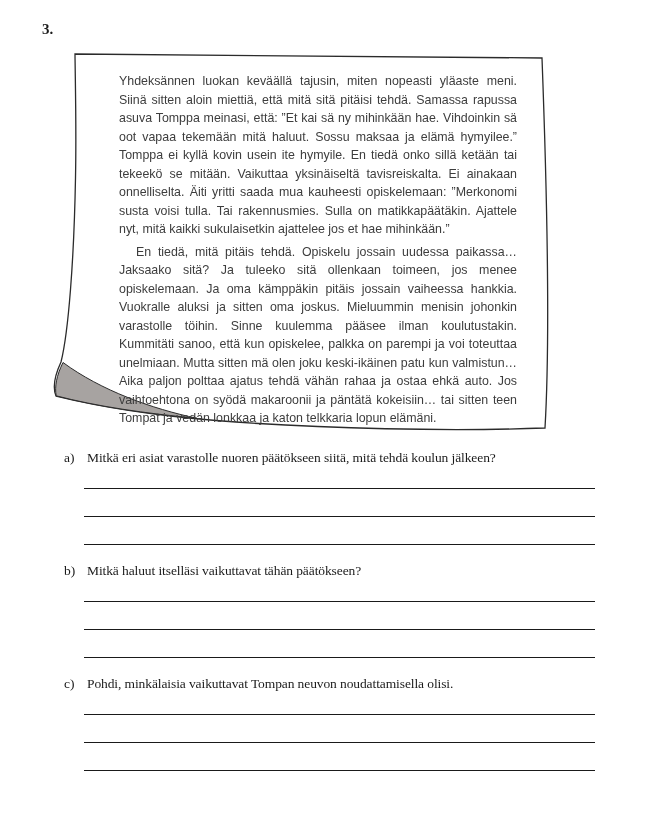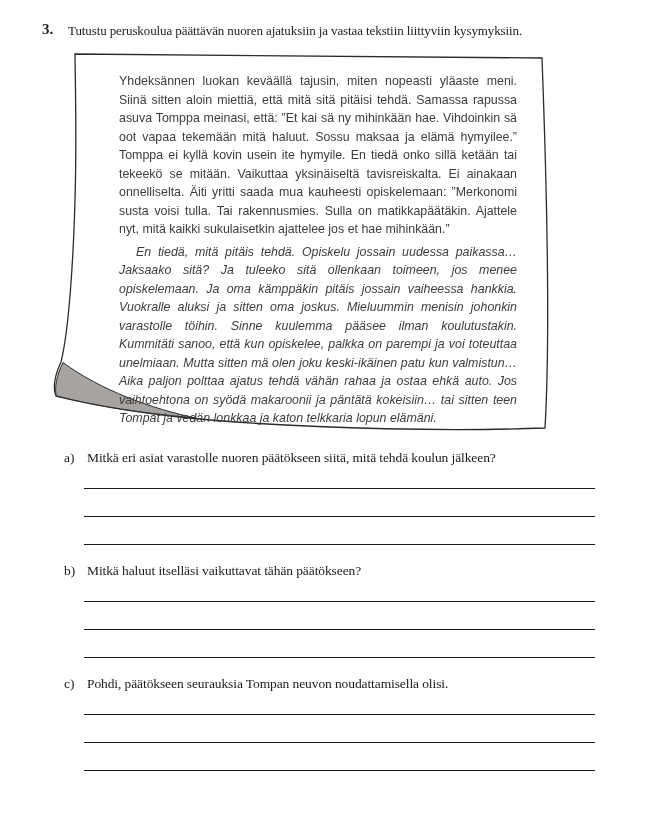--- a/index.html
+++ b/index.html
@@ -46,21 +46,21 @@
     position: absolute;
     left: 115px;
     top: 68px;
     width: 406px;
     color: #3d3d3d;
     font-size: 12.4px;
     line-height: 18.5px;
     text-align: justify;
   }
   .story-p { margin: 4px; }
-  .story-p.indent { text-indent: 17px; font-style: italic; }
+  .story-p.indent { text-indent: 17px; }
 
   
   .question {
     position: absolute;
     left: 0;
     width: 658px;
     color: #1b1b1b;
     font-family: "Liberation Serif", serif;
   }
   .q-a { top: 449px; }
@@ -84,21 +84,20 @@
   }
   .answer-line:first-child { height: 22px; }
 </style>
 </head>
 <body>
 
 <div class="page">
 
   <div class="task-header">
     <span class="task-number">3.</span>
-    <span class="task-instruction">Tutustu peruskoulua päättävän nuoren ajatuksiin ja vastaa tekstiin liittyviin kysymyksiin.</span>
   </div>
 
   <svg class="paper-svg" width="658" height="440" viewBox="0 0 658 440" aria-hidden="true">
     <path class="paper-body" d="M 75,54
              L 542,58
              C 546,165 551,325 545,428
              C 452,431.5 322,429 216,420.5
              C 150,415 95,405.5 56,396
              C 52.5,387.5 54.5,376 61,362
              C 68.5,332 74,260 75.5,178
@@ -136,21 +135,21 @@
     <div class="answer-lines">
       <div class="answer-line"></div>
       <div class="answer-line"></div>
       <div class="answer-line"></div>
     </div>
   </div>
 
   <div class="question q-c">
     <div class="q-row">
       <span class="q-label">c)</span>
-      <span class="q-text">Pohdi, päätökseen seurauksia Tompan neuvon noudattamisella olisi.</span>
+      <span class="q-text">Pohdi, minkälaisia vaikuttavat Tompan neuvon noudattamisella olisi.</span>
     </div>
     <div class="answer-lines">
       <div class="answer-line"></div>
       <div class="answer-line"></div>
       <div class="answer-line"></div>
     </div>
   </div>
 
 </div>
 

